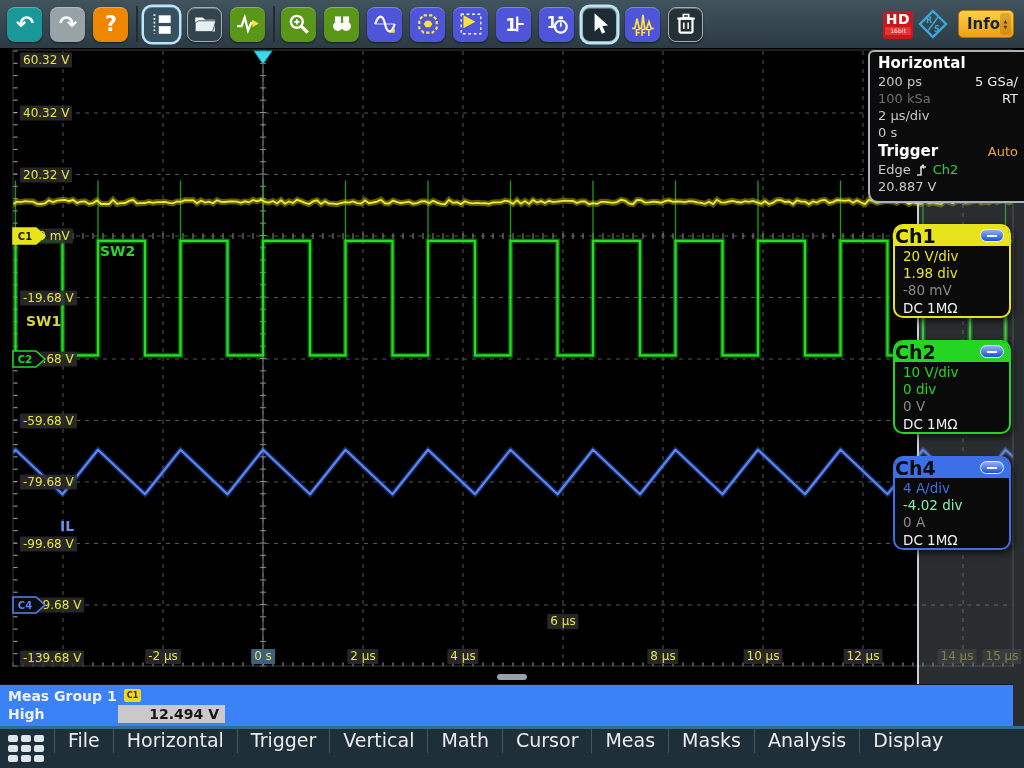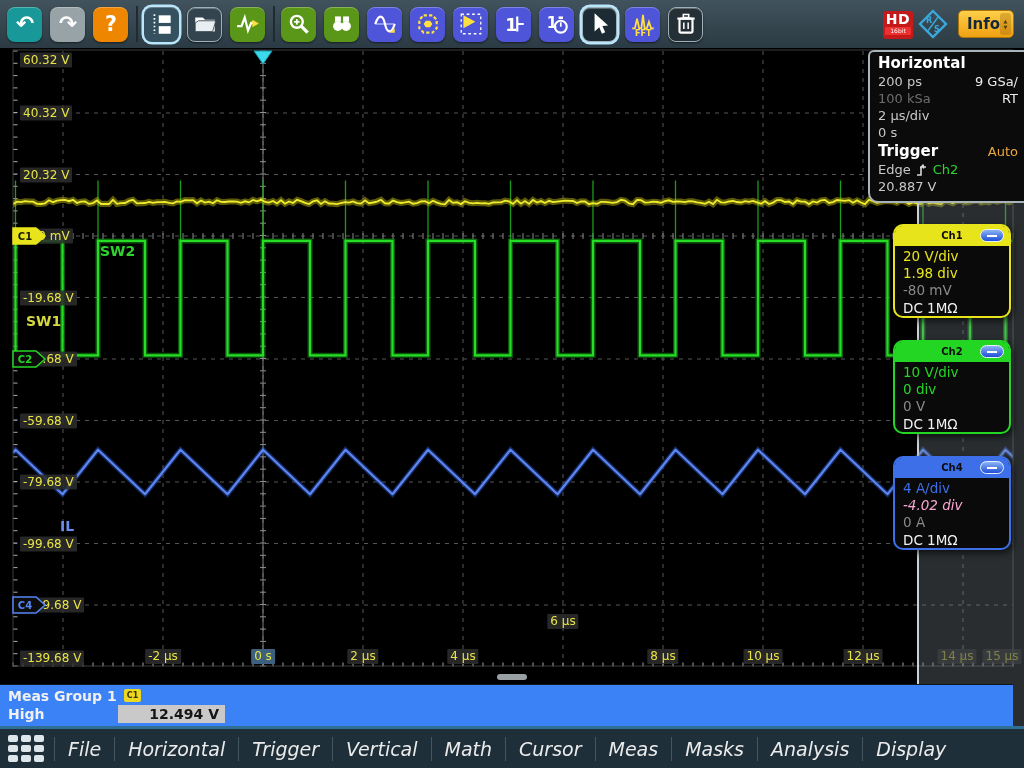--- a/index.html
+++ b/index.html
@@ -56,21 +56,21 @@
   .hp-row .faded{color:#6e6e6e;}
   .tp-head{display:flex;justify-content:space-between;line-height:19px;margin-top:1px;}
   .tp-head .t{font-size:15px;font-weight:bold;color:#fff;}
   .tp-head .m{color:#eda73c;}
   .tp-src{display:flex;align-items:center;gap:4px;line-height:17px;text-align:right;}
   .tp-src .ch{color:#2ed32e;}
 
   
   .chbox{position:absolute;left:893px;width:118px;height:94px;z-index:4;background:#0a0a0a;
     border:2px solid #888;border-radius:10px;box-sizing:border-box;box-shadow:2px 3px 7px rgba(0,0,0,.65);cursor:pointer;}
-  .ch-head{height:20px;border-radius:7px 7px 0 0;text-align:center;font-weight:bold;font-size:10px;
+  .ch-head{height:20px;border-radius:7px 7px 0 0;text-align:left;font-weight:bold;font-size:19px;
     line-height:20px;color:#0d0d0d;position:relative;}
   .ch-min{position:absolute;right:5px;top:3px;width:24px;height:13px;border-radius:7px;cursor:pointer;
     background:linear-gradient(#8cb4f4,#1e4ed8);border:1px solid #e8f0ff;box-sizing:border-box;}
   .ch-min i{display:block;width:10px;height:2px;background:#fff;margin:4.5px auto 0;}
   .ch-body{padding:2px 8px 4px;font-size:13.5px;line-height:17.2px;}
   .ch-line.dim{color:#8a8a8a;} .ch-line.lite{color:#f2f2f2;}
 
   .scroll-grip{position:absolute;left:497px;top:674px;width:30px;height:6px;border-radius:3px;
     background:#98a0a4;z-index:4;cursor:pointer;}
 
@@ -477,21 +477,21 @@
       <polygon points="13,597 36,597 45,605 36,613 13,613" fill="#0c0c0c" stroke="#5585f5" stroke-width="1.5"></polygon>
       <text x="25" y="608.5" text-anchor="middle" font-size="10" font-weight="bold" fill="#5585f5">C4</text>
     </svg>
 
   <div class="dim-overlay"></div>
 
   <div class="htpanel">
     <div class="hp-title">Horizontal</div>
     <div class="hp-row">
       <span class="lt">200 ps</span>
-      <span class="rt">9 GSa/</span>
+      <span class="rt">5 GSa/</span>
     </div>
     <div class="hp-row">
       <span class="faded">100 kSa</span>
       <span class="rt">RT</span>
     </div>
     <div class="hp-row">
         <span class="lt">2 µs/div</span>
       </div>
     <div class="hp-row">
         <span class="lt">0 s</span>
@@ -537,21 +537,21 @@
       <div class="ch-line lite">DC 1MΩ</div>
     </div>
   </div>
   <div class="chbox" style="top: 456px; border-color: rgb(61, 111, 232);">
     <div class="ch-head" style="background: rgb(61, 111, 232);"><span>Ch4</span>
       <span class="ch-min">
           <i></i>
         </span></div>
     <div class="ch-body">
       <div class="ch-line accent" style="color: rgb(61, 111, 232);">4 A/div</div>
-      <div class="ch-line accent" style="color: #f9a8d4; font-style: italic;">-4.02 div</div>
+      <div class="ch-line accent" style="color: #86efac;">-4.02 div</div>
       <div class="ch-line dim">0 A</div>
       <div class="ch-line lite">DC 1MΩ</div>
     </div>
   </div>
 
   <div class="scroll-grip"></div>
 
   <div class="meas">
     <div class="title">Meas Group 1</div>
     <div class="badge">C1</div>
@@ -566,21 +566,21 @@
       <b></b>
         <b></b>
         <b></b>
         <b></b>
         <b></b>
         <b></b>
         <b></b>
         <b></b>
         <b></b>
     </div>
-    <span id="menu-items" style="display:flex;align-items:center;height:100%;font-style:italic;">
+    <span id="menu-items" style="display:flex;height:100%;">
         <span class="menu-sep"></span>
         <span class="menu-item">File</span>
         <span class="menu-sep"></span>
         <span class="menu-item">Horizontal</span>
         <span class="menu-sep"></span>
         <span class="menu-item">Trigger</span>
         <span class="menu-sep"></span>
         <span class="menu-item">Vertical</span>
         <span class="menu-sep"></span>
         <span class="menu-item">Math</span>

